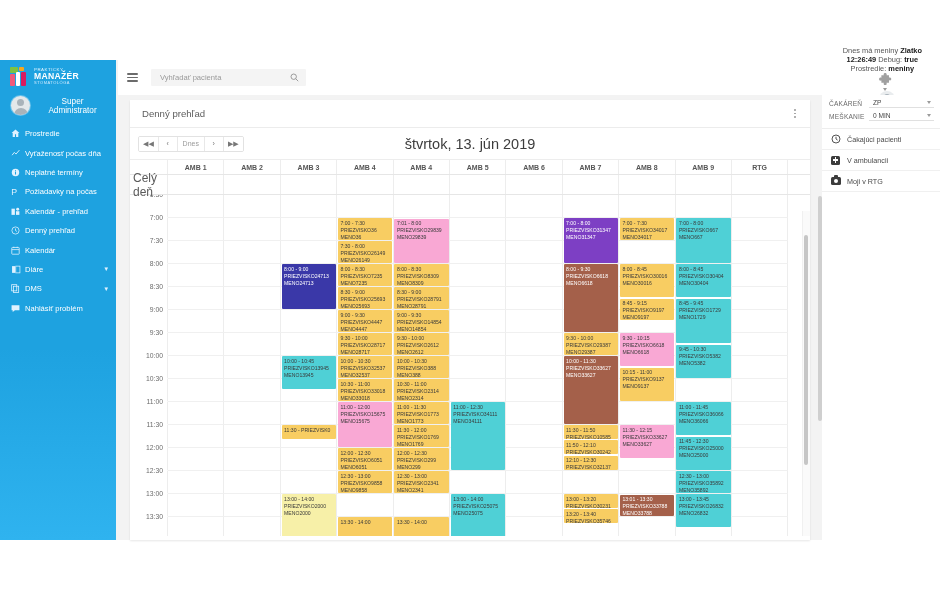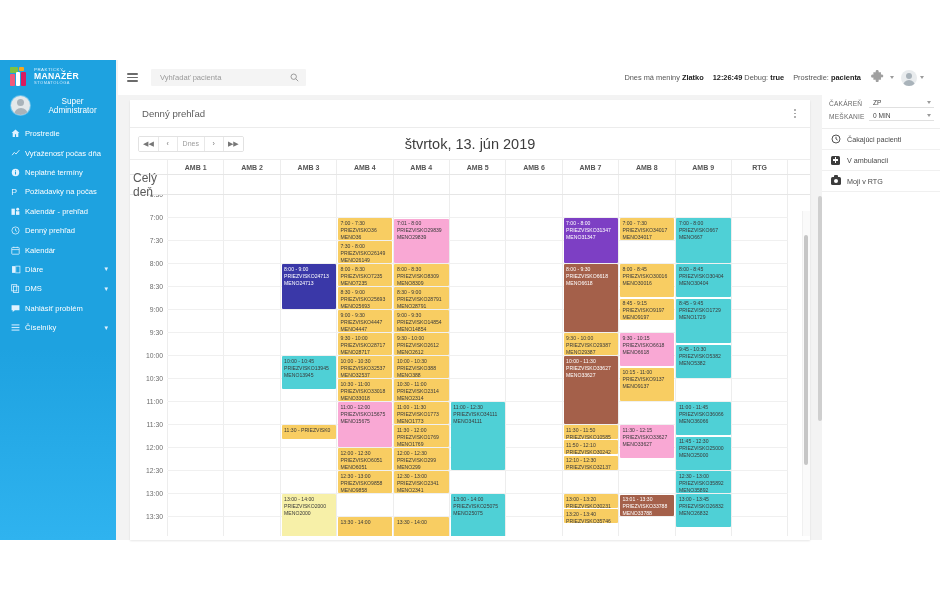--- a/index.html
+++ b/index.html
@@ -47,21 +47,21 @@
     flex-direction:column; justify-content:space-between; cursor:pointer; }
   .hamb i { display:block; height:1.6px; background:#6b6b6b; border-radius:1px; }
   .search-wrap { position:relative; width:155px; height:17px; background:#f4f4f4;
     border-radius:1px; display:flex; align-items:center; }
   .search-wrap input { border:0; outline:0; background:transparent; width:132px;
     margin-left:9px; font-size:7.6px; color:#777; font-family:"Liberation Sans",sans-serif; }
   .search-wrap input::placeholder { color:#9a9a9a; }
   .search-ic { position:absolute; right:7px; top:3.5px; color:#8b8b8b; }
 
   .topright { margin-left:auto; display:flex; align-items:center; gap:0; padding-right:9px;
-    font-size:7.4px; color:#555; }
+    font-size:7.4px; color:#555;flex-direction:column; }
   .topright .seg { margin-right:9px; white-space:nowrap; }
   .topright b { color:#222; font-weight:bold; }
   .puzzle { color:#9b9b9b; margin-right:2px; }
   .caret { width:0;height:0;border-left:2.6px solid transparent;border-right:2.6px solid transparent;
     border-top:3.4px solid #9b9b9b; margin:0 7px 0 3px; }
   .av2 { width:16px; height:16px; border-radius:50%; background:#e9ecee; position:relative; overflow:hidden; }
   .av2:before { content:""; position:absolute; left:5px; top:3px; width:6px; height:6px;
     border-radius:50%; background:#a9b3ba; }
   .av2:after { content:""; position:absolute; left:2px; top:10.4px; width:12px; height:9px;
     border-radius:6px 6px 0 0; background:#a9b3ba; }
@@ -268,31 +268,20 @@
       </div>
       <div class="nav-item">
         <span class="ni">
             <svg width="9" height="9" viewBox="0 0 16 16" fill="#e0f2ff">
               <path d="M1 2h14v9H7l-4 3.4V11H1z"></path>
             </svg>
           </span>
         <span class="nl">Nahlásiť problém</span>
         <span class="nc"></span>
       </div>
-      <div class="nav-item">
-        <span class="ni">
-            <svg width="9" height="9" viewBox="0 0 16 16" fill="#c8e9ff">
-              <rect x="1" y="2.4" width="14" height="2"></rect>
-              <rect x="1" y="7" width="14" height="2"></rect>
-              <rect x="1" y="11.6" width="14" height="2"></rect>
-            </svg>
-          </span>
-        <span class="nl">Číselníky</span>
-        <span class="nc">▾</span>
-      </div>
     </div>
   </div>
 
   <div class="topbar">
     <div class="hamb">
         <i></i>
         <i></i>
         <i></i>
       </div>
     <div class="search-wrap">
@@ -301,21 +290,21 @@
         <svg width="9" height="9" viewBox="0 0 16 16" fill="none" stroke="#8b8b8b" stroke-width="1.5">
           <circle cx="6.6" cy="6.6" r="4.8"></circle>
             <path d="M10.2 10.2L14.6 14.6"></path>
           </svg>
       </span>
     </div>
 
     <div class="topright">
       <span class="seg"><span>Dnes má meniny</span> <b>Zlatko</b></span>
       <span class="seg"><b>12:26:49</b> <span>Debug:</span> <b>true</b></span>
-      <span class="seg"><span>Prostredie:</span> <b>pacienta</b></span>
+      <span class="seg"><span>Prostredie:</span> <b>meniny</b></span>
       <span class="puzzle">
         <svg width="15" height="15" viewBox="0 0 16 16" fill="#a0a0a0">
             <path d="M6 1.2a1.7 1.7 0 013.3 0c0 .5-.2.9-.2 1.2h2.6v2.5c.3 0 .7-.2 1.2-.2a1.7 1.7 0 010 3.3c-.5 0-.9-.2-1.2-.2v2.6H9.1c0 .3.2.7.2 1.2a1.7 1.7 0 01-3.3 0c0-.5.2-.9.2-1.2H3.6V8c-.3 0-.7.2-1.2.2a1.7 1.7 0 010-3.3c.5 0 .9.2 1.2.2V2.4h2.6c0-.3-.2-.7-.2-1.2z"></path>
           </svg>
       </span>
       <span class="caret"></span>
       <span class="av2"></span>
       <span class="caret"></span>
     </div>
   </div>

